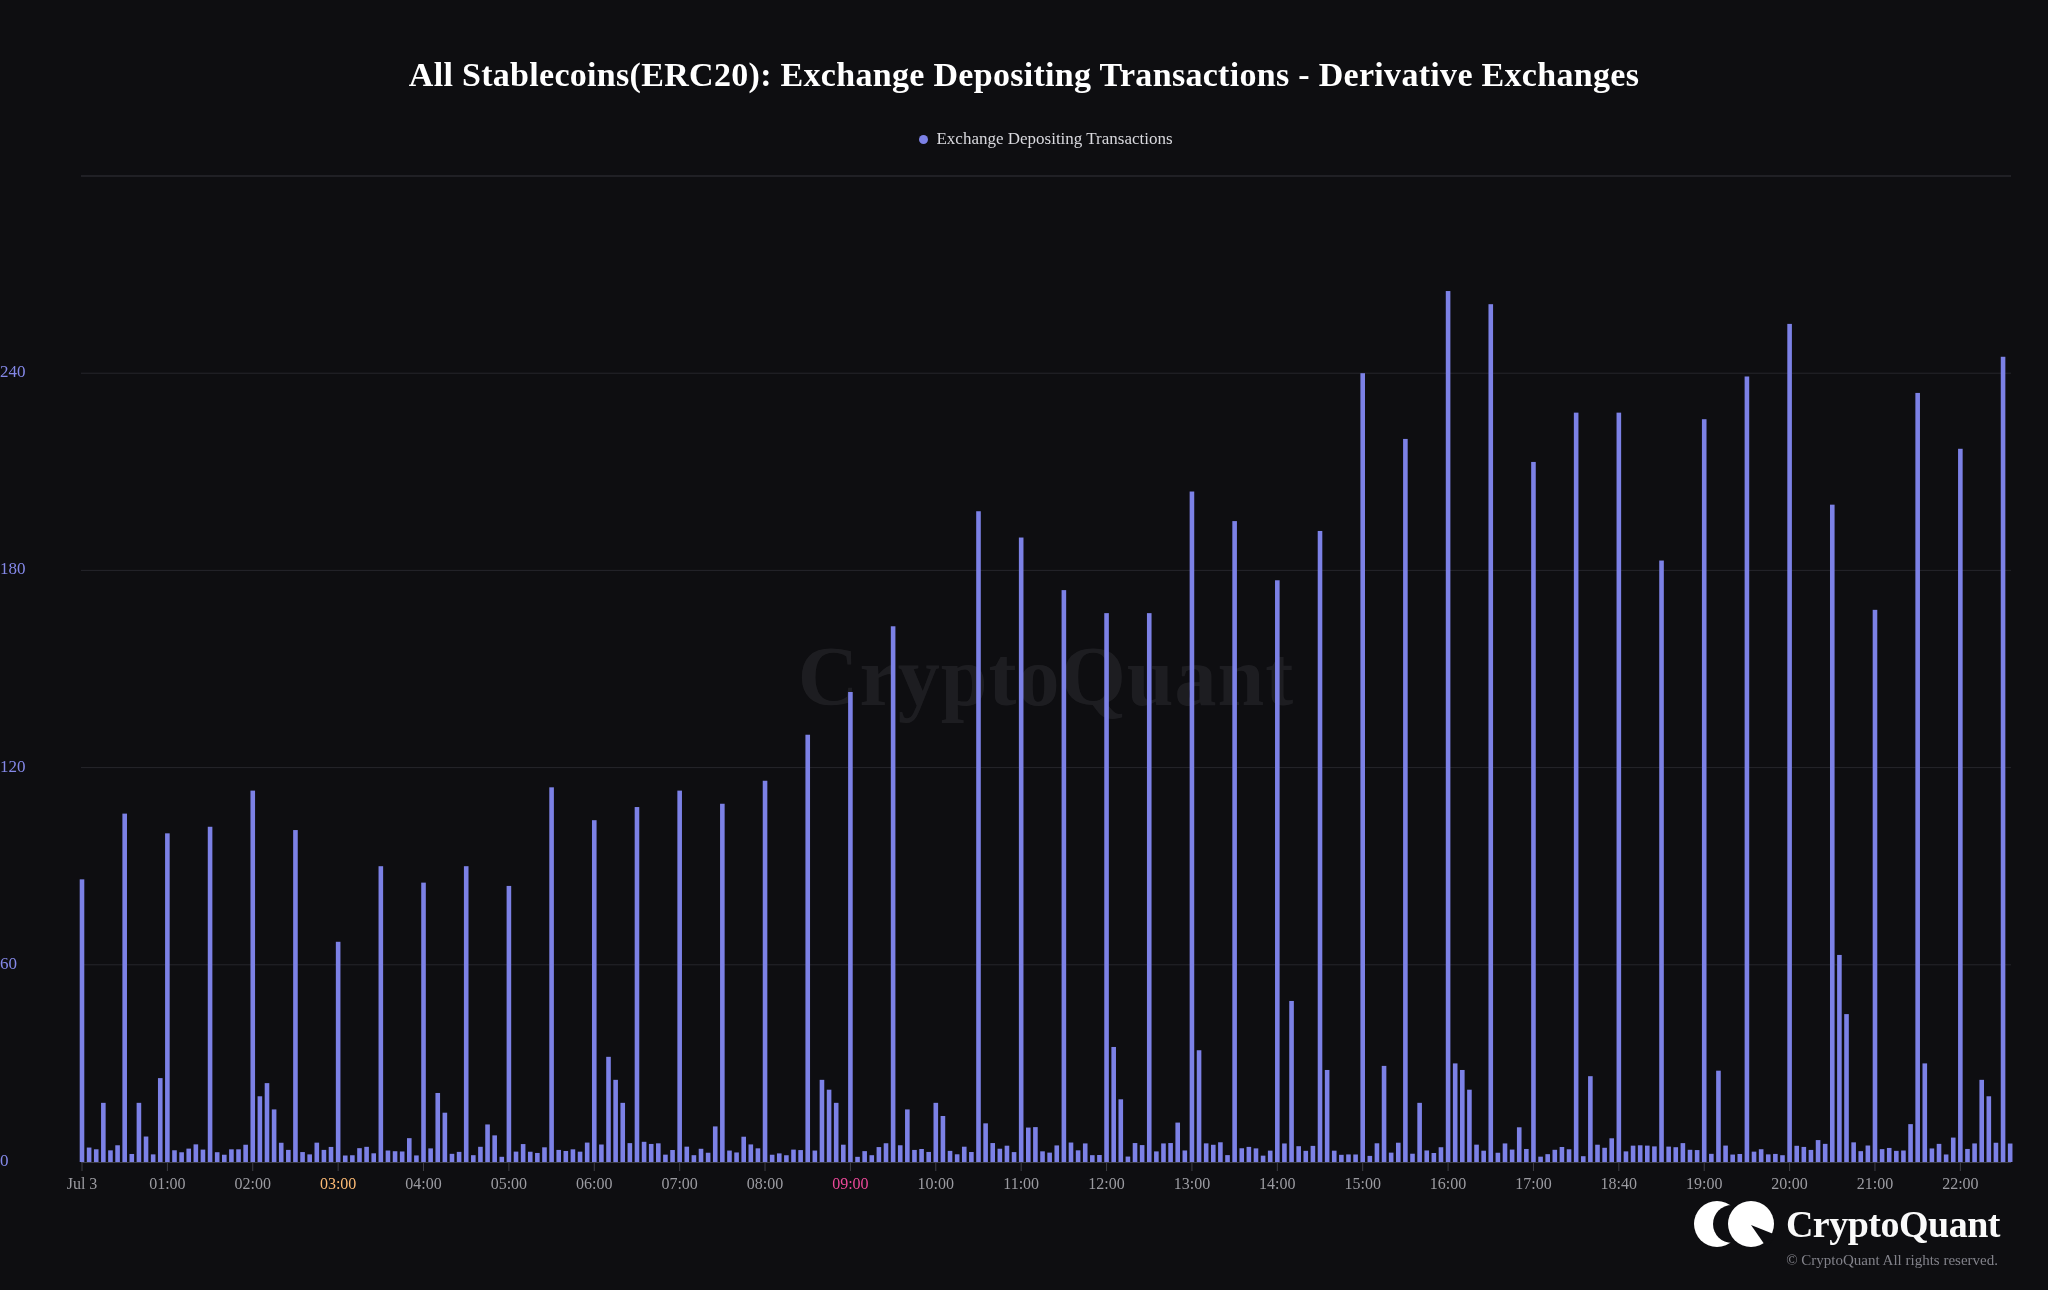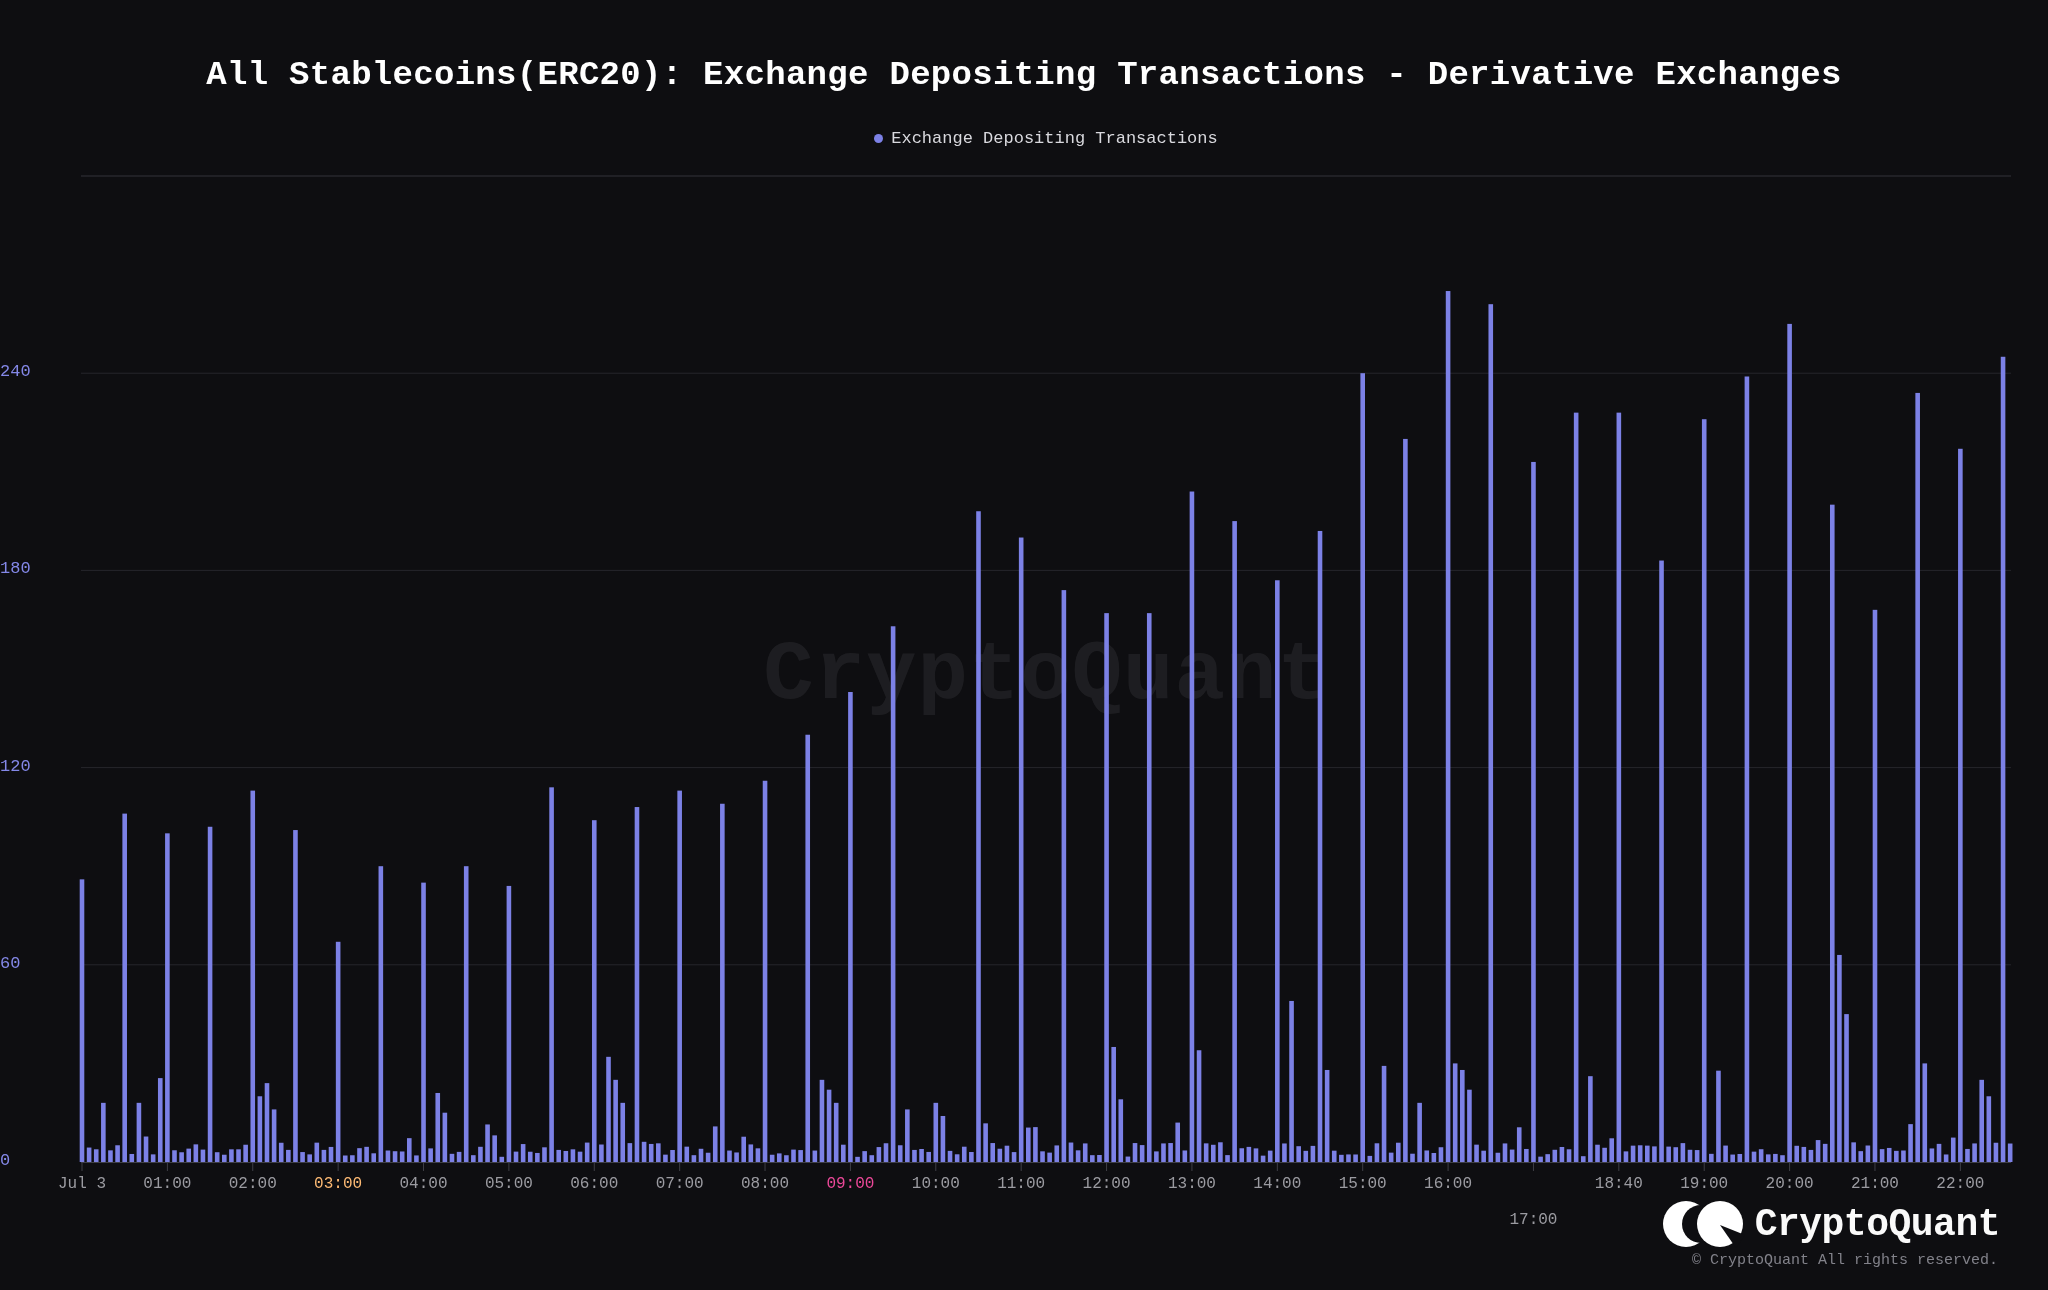--- a/index.html
+++ b/index.html
@@ -1,17 +1,17 @@
 <!DOCTYPE html>
 <html><head>
 <meta charset="utf-8">
 <style>
   html,body{margin:0;padding:0;background:#0e0e11;}
   #root{position:relative;width:2048px;height:1290px;background:#0e0e11;overflow:hidden;
-        font-family:Liberation Mono, monospace;}
+        font-family:Liberation Serif, serif;}
   .title{position:absolute;top:56px;left:0;width:2048px;text-align:center;
          color:#ffffff;font-size:34px;font-weight:bold;letter-spacing:.3px;}
   .legend{position:absolute;top:129px;left:81px;width:1930px;display:flex;
           justify-content:center;align-items:center;gap:8px;}
   .legend-dot{width:9px;height:9px;border-radius:50%;}
   .legend-label{font-size:17px;color:#d9d9de;}
   .watermark{position:absolute;top:628px;left:346px;width:1400px;text-align:center;
              font-size:84px;font-weight:bold;letter-spacing:1px;color:rgba(222,222,235,0.08);
              user-select:none;}
   svg#plot{position:absolute;left:0;top:0;}
@@ -350,21 +350,21 @@
       <div class="xlab" style="left: 636.66px; top: 1175px; color: rgb(155, 155, 161);">07:00</div>
       <div class="xlab" style="left: 722.04px; top: 1175px; color: rgb(155, 155, 161);">08:00</div>
       <div class="xlab" style="left: 807.42px; top: 1175px; color: #ec4899;">09:00</div>
       <div class="xlab" style="left: 892.8px; top: 1175px; color: rgb(155, 155, 161);">10:00</div>
       <div class="xlab" style="left: 978.18px; top: 1175px; color: rgb(155, 155, 161);">11:00</div>
       <div class="xlab" style="left: 1063.56px; top: 1175px; color: rgb(155, 155, 161);">12:00</div>
       <div class="xlab" style="left: 1148.94px; top: 1175px; color: rgb(155, 155, 161);">13:00</div>
       <div class="xlab" style="left: 1234.32px; top: 1175px; color: rgb(155, 155, 161);">14:00</div>
       <div class="xlab" style="left: 1319.7px; top: 1175px; color: rgb(155, 155, 161);">15:00</div>
       <div class="xlab" style="left: 1405.08px; top: 1175px; color: rgb(155, 155, 161);">16:00</div>
-      <div class="xlab" style="left: 1490.46px; top: 1175px; color: rgb(155, 155, 161); margin-top: 36px;">17:00</div>
+      <div class="xlab" style="left: 1490.46px; top: 1175px; color: rgb(155, 155, 161);">17:00</div>
       <div class="xlab" style="left: 1575.84px; top: 1175px; color: rgb(155, 155, 161);">18:40</div>
       <div class="xlab" style="left: 1661.22px; top: 1175px; color: rgb(155, 155, 161);">19:00</div>
       <div class="xlab" style="left: 1746.6px; top: 1175px; color: rgb(155, 155, 161);">20:00</div>
       <div class="xlab" style="left: 1831.98px; top: 1175px; color: rgb(155, 155, 161);">21:00</div>
       <div class="xlab" style="left: 1917.36px; top: 1175px; color: rgb(155, 155, 161);">22:00</div>
       <div class="ylab" style="left: 0px; top: 1151px; color: rgb(132, 136, 232);">0</div>
       <div class="ylab" style="left: 0px; top: 953.8px; color: rgb(132, 136, 232);">60</div>
       <div class="ylab" style="left: 0px; top: 756.6px; color: rgb(132, 136, 232);">120</div>
       <div class="ylab" style="left: 0px; top: 559.4px; color: rgb(132, 136, 232);">180</div>
       <div class="ylab" style="left: 0px; top: 362.2px; color: rgb(132, 136, 232);">240</div>

